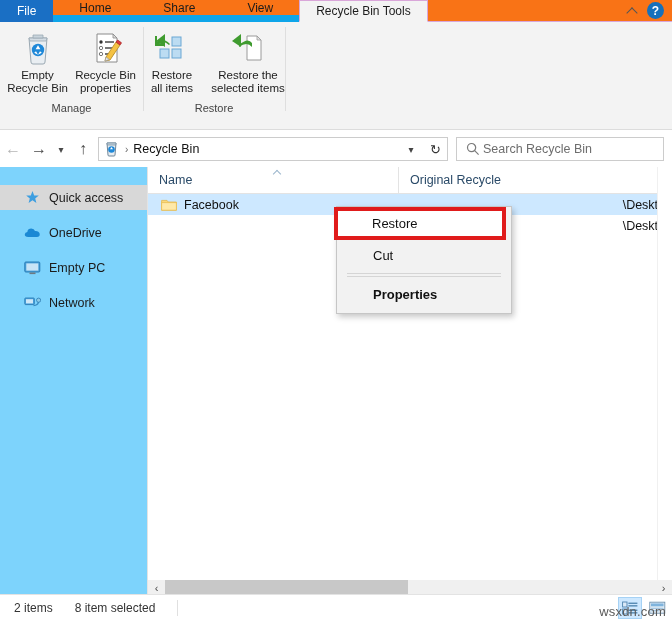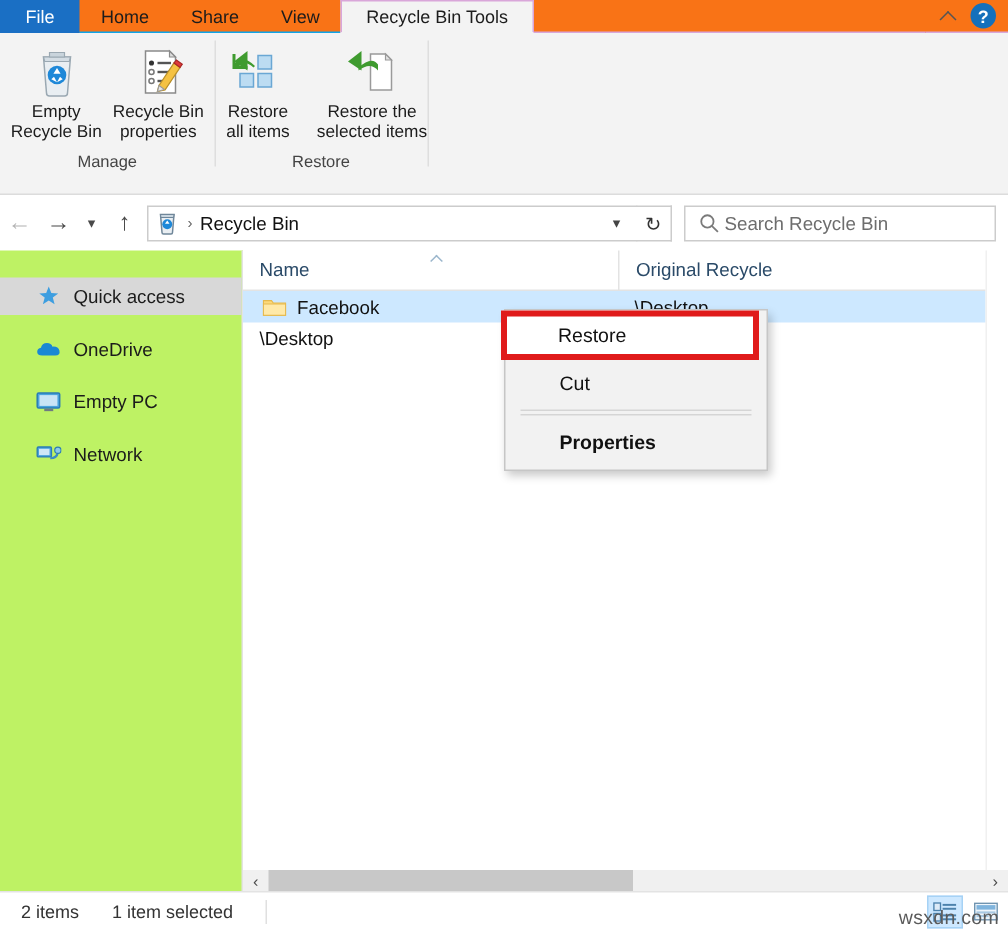--- a/index.html
+++ b/index.html
@@ -13,22 +13,22 @@
   #app { position: relative; width: 672px; height: 623px; background: #fff; }
 
   
   .tabstrip {
     position: absolute; top: 0; left: 0; width: 672px; height: 22px;
     background: #f97316;
     display: flex; align-items: stretch;
   }
   .tab {
     display: flex; align-items: center; justify-content: center;
-    font-size: 12px; color: #1c1c1c; padding: 0 14px;
-    border-bottom: 1px solid #0ea5e9;
+    font-size: 12px; color: #1c1c1c; padding: 0 26px;
+    border-bottom: 7px solid #0ea5e9;
     cursor: default; white-space: nowrap;
   }
   .tab.file {
     background: #1a6fc4; color: #ffffff; font-weight: normal;
     padding: 0 17px; border-bottom: 1px solid #1a6fc4;
   }
   .tab.contextual {
     background: #f3f3f3;
     border-top: 1px solid #d9a6d9;
     border-left: 1px solid #d9a6d9;
@@ -128,21 +128,21 @@
   }
   .search-ico { width: 20px; display: flex; align-items: center; justify-content: center; }
   .search-ph { font-size: 12.5px; color: #6d6d6d; }
 
   
   .main {
     position: absolute; top: 167px; left: 0; width: 672px; height: 429px;
     display: flex; background: #fff;
   }
   .sidebar {
-    width: 162px; height: 429px; background: #bef264;
+    width: 148px; height: 429px; background: #7dd3fc;
     border-right: 1px solid #e3e3e3; padding-top: 18px;
   }
   .nav-item {
     height: 25px; display: flex; align-items: center;
     padding-left: 22px; font-size: 12.5px; color: #1b1b1b;
     cursor: default;
   }
   .nav-item.sel { background: #d8d8d8; }
   .nav-item .ni-ico {
     width: 20px; height: 18px; margin-right: 7px;
@@ -170,21 +170,21 @@
     position: absolute; left: 50%; top: 2px; width: 9px; height: 6px;
   }
   .sort-caret::before {
     content: ""; position: absolute; left: 1px; top: 2px;
     width: 5px; height: 5px;
     border-left: 1.2px solid #9bb6cc; border-top: 1.2px solid #9bb6cc;
     transform: rotate(45deg);
   }
   .filelist { flex: 1; position: relative; }
   .frow {
-    height: 21px; display: flex; align-items: center; cursor: default;
+    height: 21px; display: flex; align-items: center; cursor: default; text-align: right;
   }
   .frow.sel { background: #cde8ff; }
   .f-name {
     width: 250px; display: flex; align-items: center;
     padding-left: 11px; font-size: 12.5px; color: #111;
     overflow: hidden; white-space: nowrap;
   }
   .f-ico {
     width: 19px; height: 17px; margin-right: 6px;
     display: flex; align-items: center; justify-content: center; flex-shrink: 0;
@@ -499,21 +499,21 @@
     <div class="ctxitem bold">
         <span>Properties</span>
       </div>
   </div>
   <div class="ctx-hl">
     <span>Restore</span>
   </div>
 
   <div class="statusbar">
     <span class="st-txt st-items">2 items</span>
-    <span class="st-txt st-sel">1 item selected</span>
+    <span class="st-txt st-sel">8 item selected</span>
     <span class="st-divider"></span>
     <span class="st-spacer"></span>
     <div class="viewbtn active">
       <svg width="16" height="14" viewBox="0 0 16 14">
         <rect x="0.6" y="1" width="4.4" height="5" fill="#dceaf7" stroke="#4c82ad" stroke-width="0.9"></rect>
         <rect x="6.4" y="1.6" width="9" height="1.3" fill="#4c82ad"></rect>
         <rect x="6.4" y="4.2" width="9" height="1.3" fill="#4c82ad"></rect>
         <rect x="0.6" y="8" width="4.4" height="5" fill="#dceaf7" stroke="#4c82ad" stroke-width="0.9"></rect>
         <rect x="6.4" y="8.6" width="9" height="1.3" fill="#4c82ad"></rect>
         <rect x="6.4" y="11.2" width="9" height="1.3" fill="#4c82ad"></rect>

